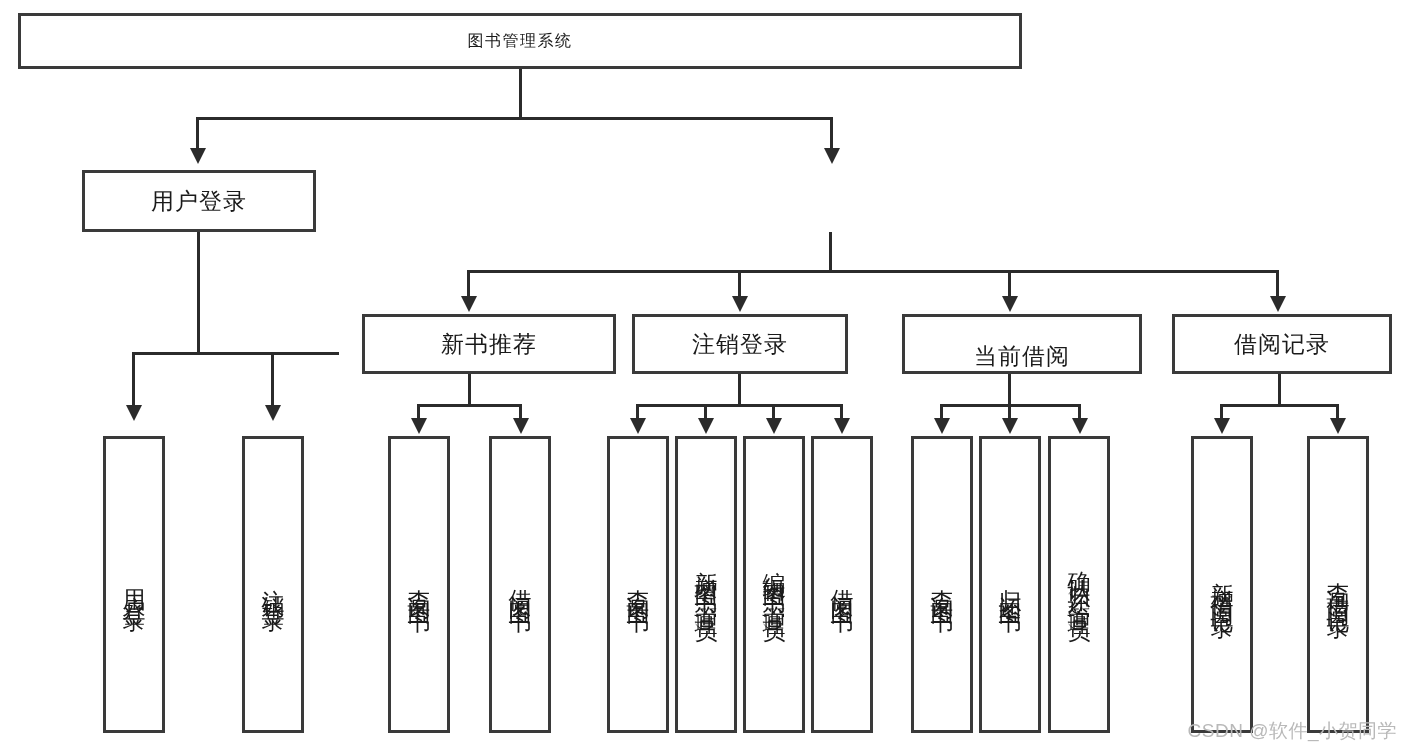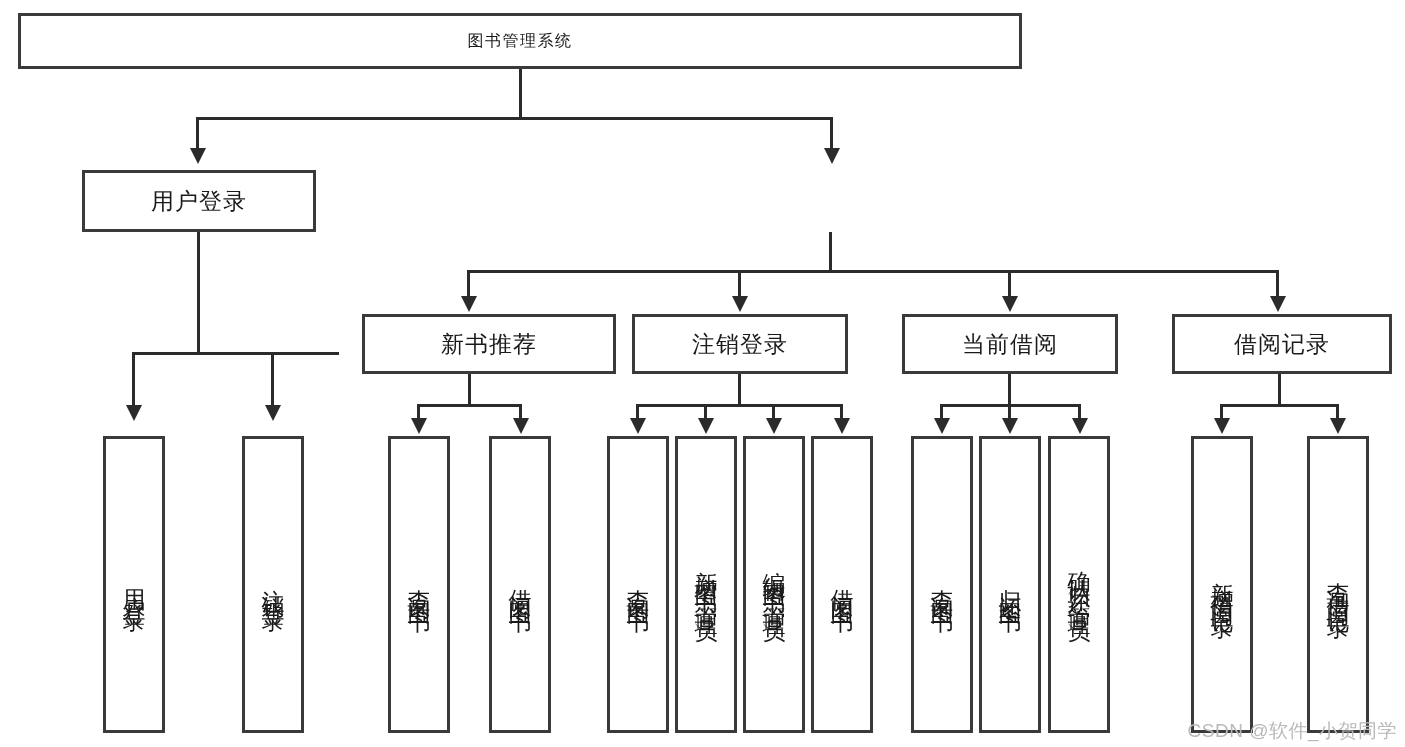--- a/index.html
+++ b/index.html
@@ -122,21 +122,21 @@
   <div class="arrow" style="left:1002px; top:296px;"></div>
   <div class="vline" style="left:1276px; top:270px; width:3px; height:28px;"></div>
   <div class="arrow" style="left:1270px; top:296px;"></div>
 
   <div class="node horiz" style="left:362px; top:314px; width:254px; height:60px;">
     <span class="label">新书推荐</span>
   </div>
   <div class="node horiz" style="left:632px; top:314px; width:216px; height:60px;">
     <span class="label">注销登录</span>
   </div>
-  <div class="node horiz" style="left:902px; top:314px; width:216px; height:60px;">
+  <div class="node horiz" style="left:902px; top:314px; width:240px; height:60px;align-items:flex-end;">
     <span class="label">当前借阅</span>
   </div>
   <div class="node horiz" style="left:1172px; top:314px; width:220px; height:60px;">
     <span class="label">借阅记录</span>
   </div>
 
   <div class="vline" style="left:468px; top:374px; width:3px; height:32px;"></div>
   <div class="hline" style="left:417px; top:404px; width:105px; height:3px;"></div>
   <div class="vline" style="left:417px; top:404px; width:3px; height:22px;"></div>
   <div class="arrow" style="left:411px; top:418px;"></div>

